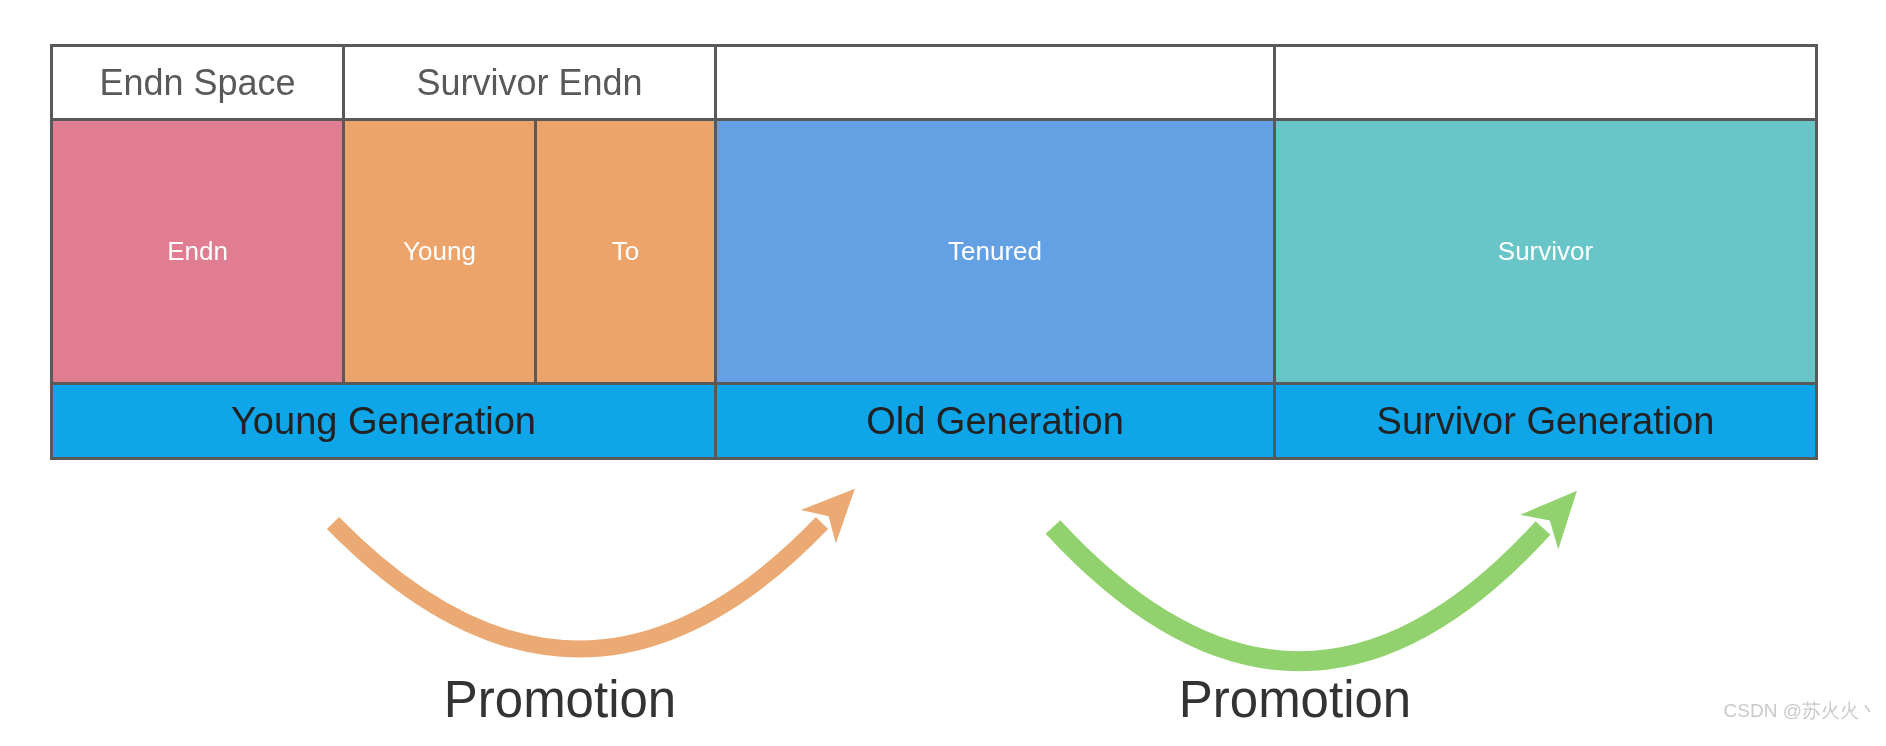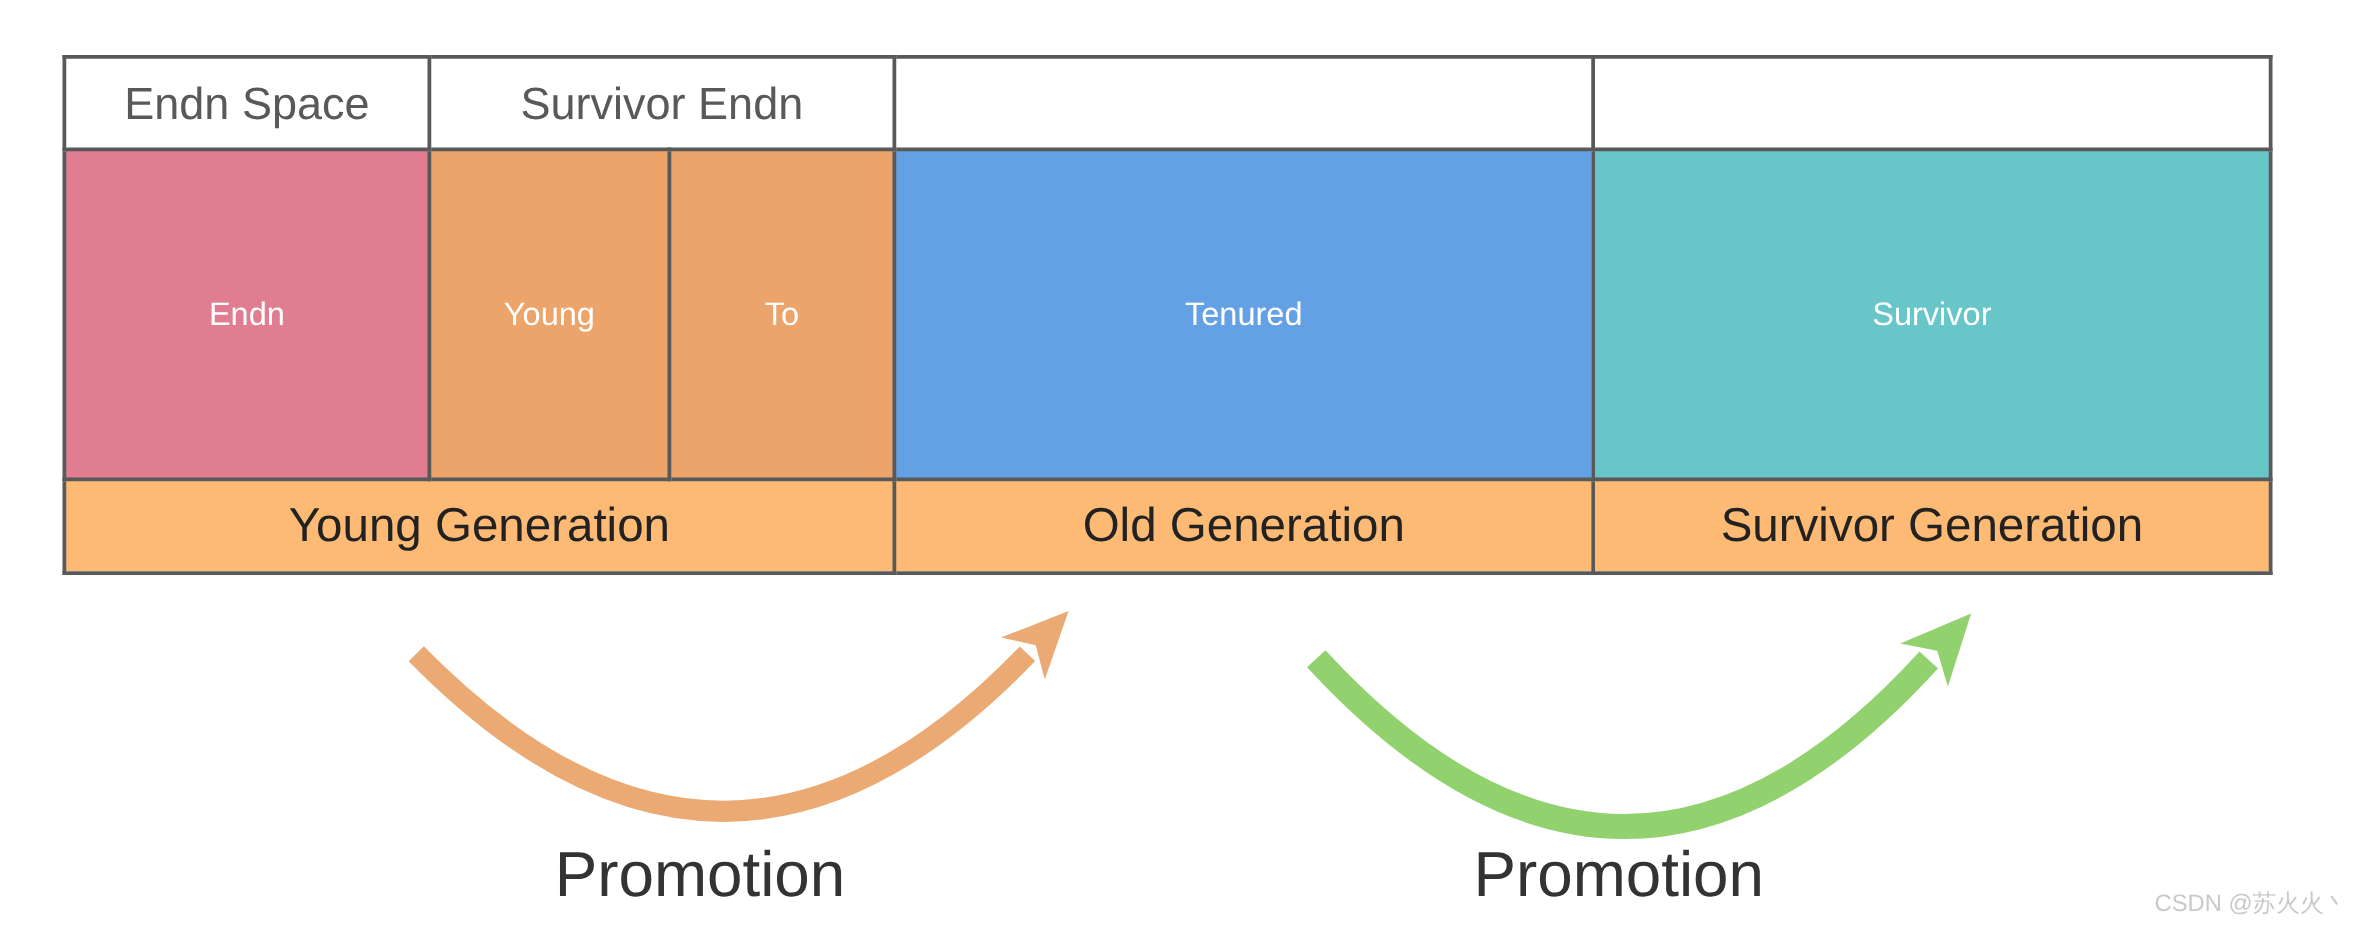--- a/index.html
+++ b/index.html
@@ -44,21 +44,21 @@
   tr.region-row td {
     color: #ffffff;
     font-size: 26px;
   }
   td.cell-eden      { background: var(--eden, #e07d90); }
   td.cell-survivor  { background: var(--survivor, #eca46a); }
   td.cell-tenured   { background: var(--tenured, #64a0e4); }
   td.cell-permanent { background: var(--permanent, #68c5c8); }
 
   tr.gen-row td {
-    background: #fdba74;
+    background: #0ea5e9;
     color: #222222;
     font-size: 38px;
   }
 
   
   svg.arrows {
     position: absolute;
     left: 0;
     top: 0;
     pointer-events: none;
@@ -74,21 +74,21 @@
     transform: translate(-50%, -50%);
     font-size: 51px;
     color: #333333;
     white-space: nowrap;
   }
 
   
   .watermark {
     position: absolute;
     right: 8px;
-    bottom: 10px;
+    bottom: 22px;
     font-size: 19px;
     color: #c9c9c9;
     white-space: nowrap;
   }
 </style>
 </head>
 <body>
 
 <div id="canvas">
 

